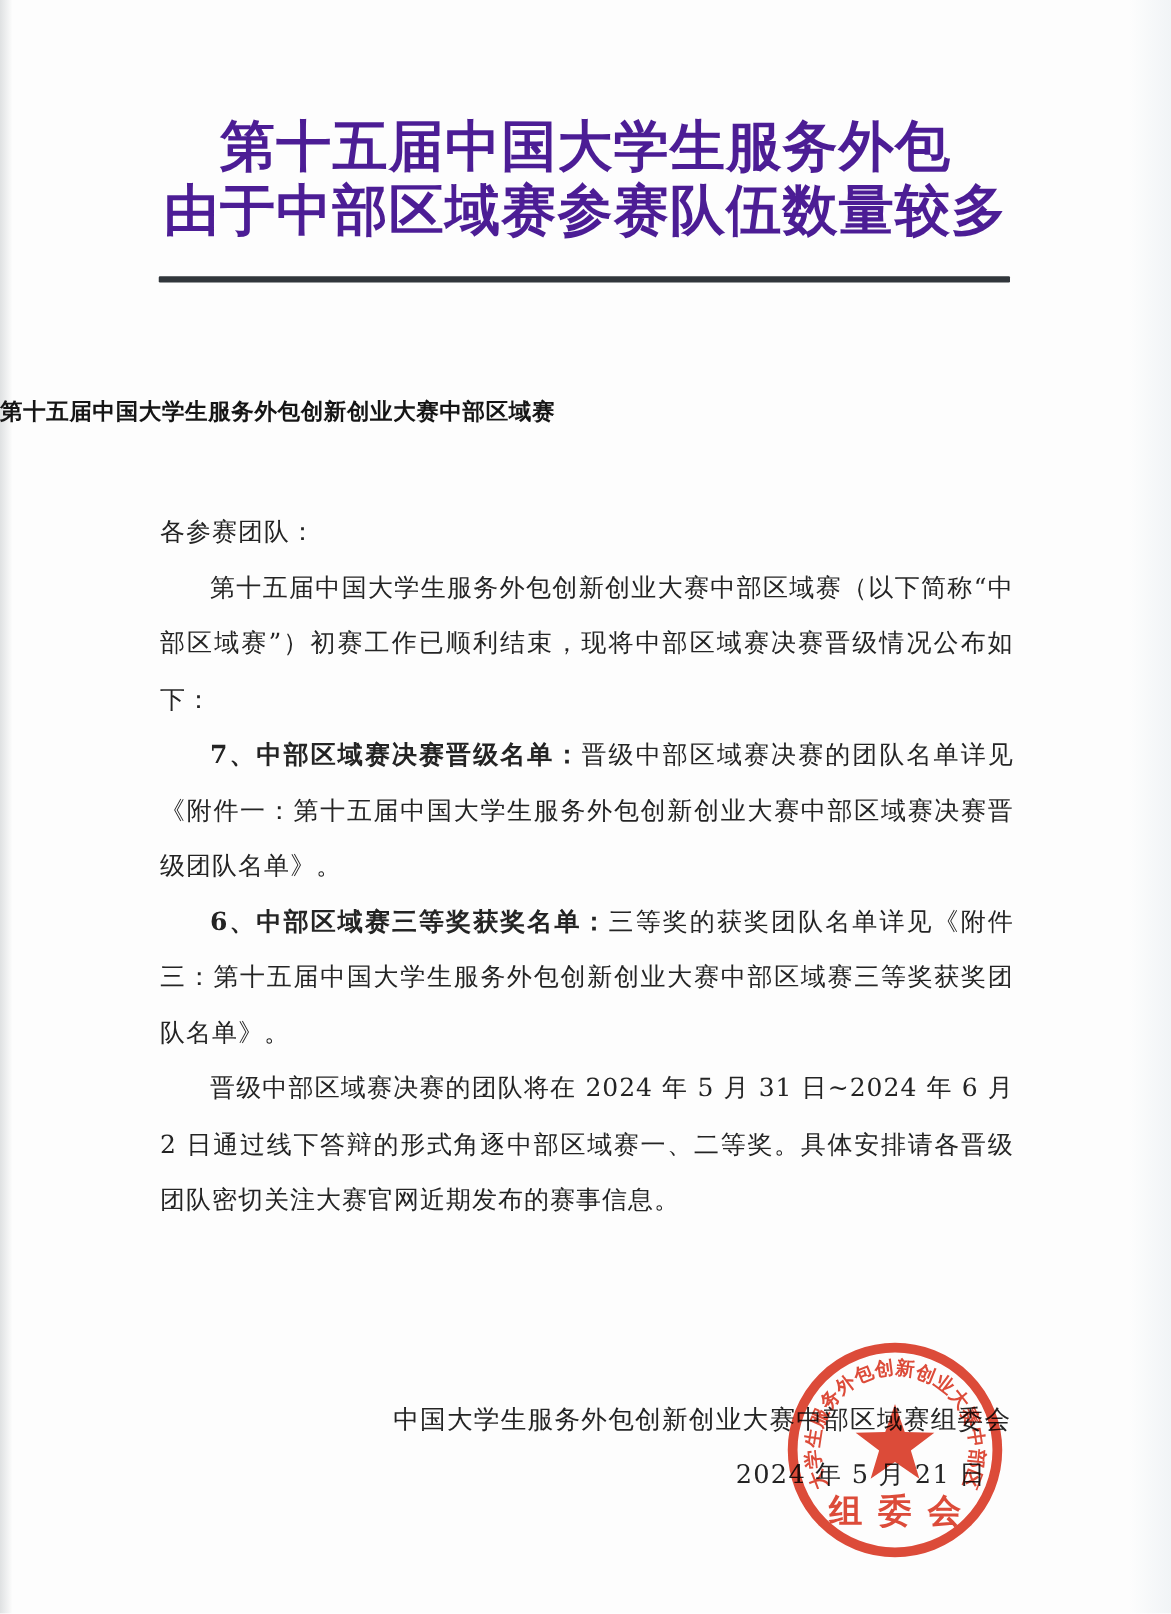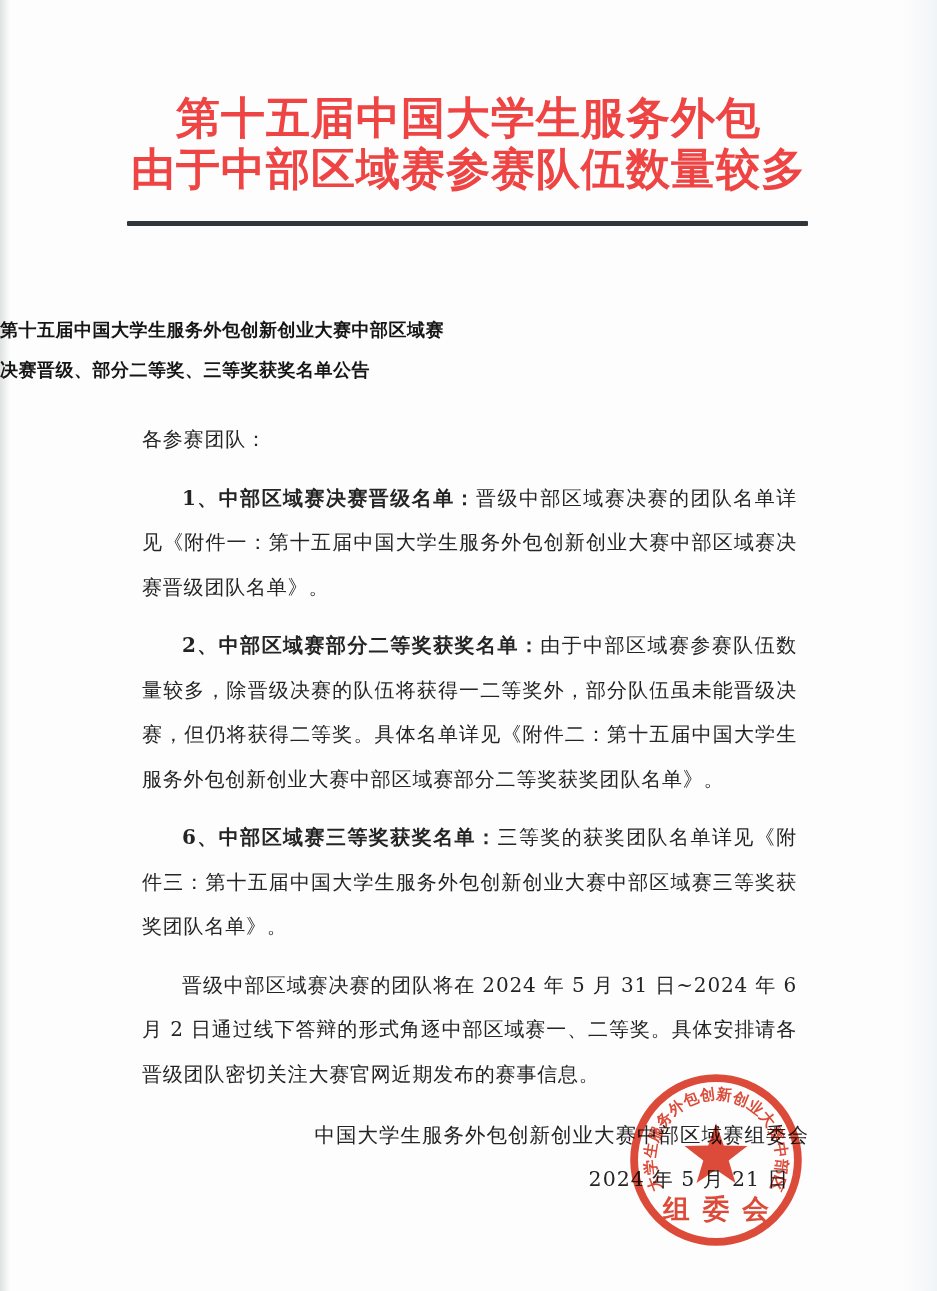--- a/index.html
+++ b/index.html
@@ -25,21 +25,21 @@
     content: "";
     position: absolute; right: 0; top: 0; bottom: 0; width: 34px;
     background: linear-gradient(to left, rgba(226,233,238,0.45), rgba(255,255,255,0));
     pointer-events: none;
   }
 
   .letterhead {
     position: absolute;
     top: 92px; left: 0; right: 0;
     text-align: center;
-    color: #ef4444;
+    color: #4c1d95;
     font-weight: bold;
     font-size: 44px;
     line-height: 51px;
     letter-spacing: 1px;
   }
   .letterhead-rule {
     position: absolute;
     top: 221px; left: 127px;
     width: 681px; height: 5px;
     background: #31363b;
@@ -59,21 +59,21 @@
 
   .body-text {
     position: absolute;
     top: 403px; left: 128px;
     width: 683px;
     font-size: 20px;
     line-height: 44.5px;
     letter-spacing: 0.8px;
     text-align: justify;
   }
-  .body-text p { margin: 14px; }
+  .body-text p { margin: 0; }
   .para { text-indent: 2em; }
   .lead { font-weight: bold; }
 
   .signature-line {
     position: absolute;
     top: 1113px; right: 128px;
     font-size: 20.5px;
     line-height: 44.5px;
     letter-spacing: 1px;
     text-align: right;
@@ -111,27 +111,26 @@
 
   <header class="letterhead">
     <div>第十五届中国大学生服务外包</div>
     <div>由于中部区域赛参赛队伍数量较多</div>
   </header>
 
   <div class="letterhead-rule"></div>
 
   <h1 class="doc-title">
     <div>第十五届中国大学生服务外包创新创业大赛中部区域赛</div>
-    <div>决赛晋级、部分二等奖、三等奖获奖名单公告</div>
   </h1>
 
   <main class="body-text">
     <p class="salutation">各参赛团队：</p>
-    <p class="para"><span class="lead">1、中部区域赛决赛晋级名单：</span><span>晋级中部区域赛决赛的团队名单详见《附件一：第十五届中国大学生服务外包创新创业大赛中部区域赛决赛晋级团队名单》。</span></p>
-    <p class="para"><span class="lead">2、中部区域赛部分二等奖获奖名单：</span><span>由于中部区域赛参赛队伍数量较多，除晋级决赛的队伍将获得一二等奖外，部分队伍虽未能晋级决赛，但仍将获得二等奖。具体名单详见《附件二：第十五届中国大学生服务外包创新创业大赛中部区域赛部分二等奖获奖团队名单》。</span></p>
+    <p class="para"><span class="lead"></span><span>第十五届中国大学生服务外包创新创业大赛中部区域赛（以下简称“中部区域赛”）初赛工作已顺利结束，现将中部区域赛决赛晋级情况公布如下：</span></p>
+    <p class="para"><span class="lead">7、中部区域赛决赛晋级名单：</span><span>晋级中部区域赛决赛的团队名单详见《附件一：第十五届中国大学生服务外包创新创业大赛中部区域赛决赛晋级团队名单》。</span></p>
     <p class="para"><span class="lead">6、中部区域赛三等奖获奖名单：</span><span>三等奖的获奖团队名单详见《附件三：第十五届中国大学生服务外包创新创业大赛中部区域赛三等奖获奖团队名单》。</span></p>
     <p class="para"><span class="lead"></span><span>晋级中部区域赛决赛的团队将在 2024 年 5 月 31 日~2024 年 6 月 2 日通过线下答辩的形式角逐中部区域赛一、二等奖。具体安排请各晋级团队密切关注大赛官网近期发布的赛事信息。</span></p>
   </main>
 
   <div class="signature-line">中国大学生服务外包创新创业大赛中部区域赛组委会</div>
   <div class="date-line">2024 年 5 月 21 日</div>
 
   <div class="seal">
     <svg viewBox="0 0 200 200" xmlns="http://www.w3.org/2000/svg">
       <circle cx="100" cy="100" r="89" fill="none" stroke="#dc3b28" stroke-width="8.5"></circle>

